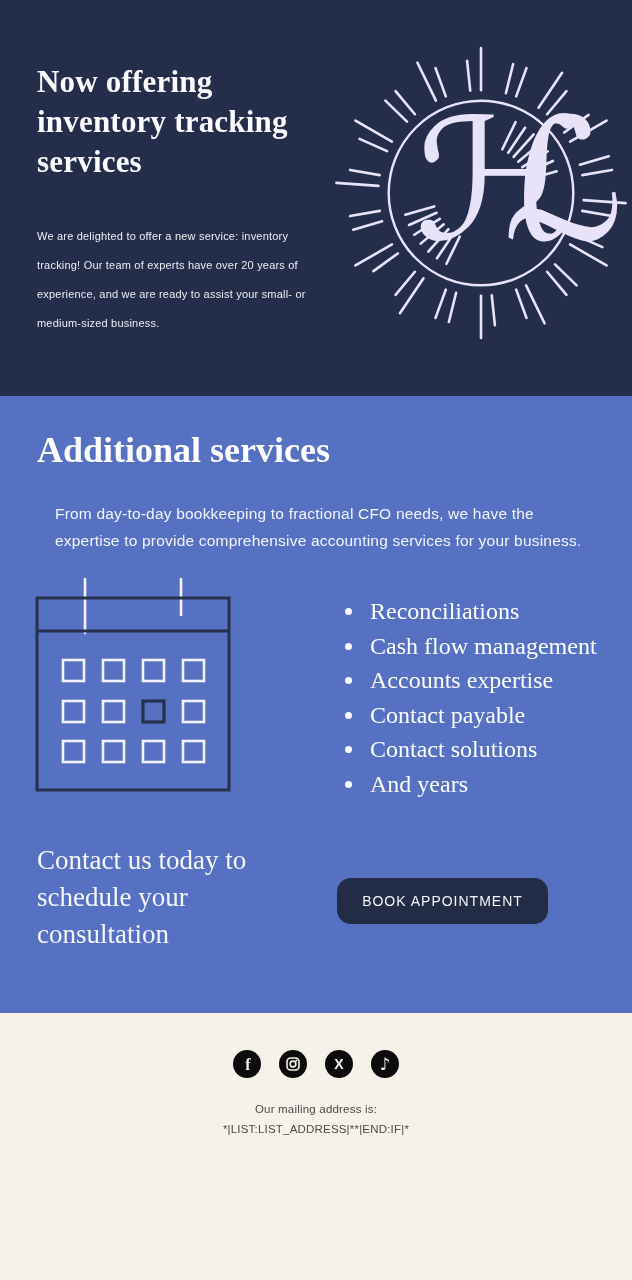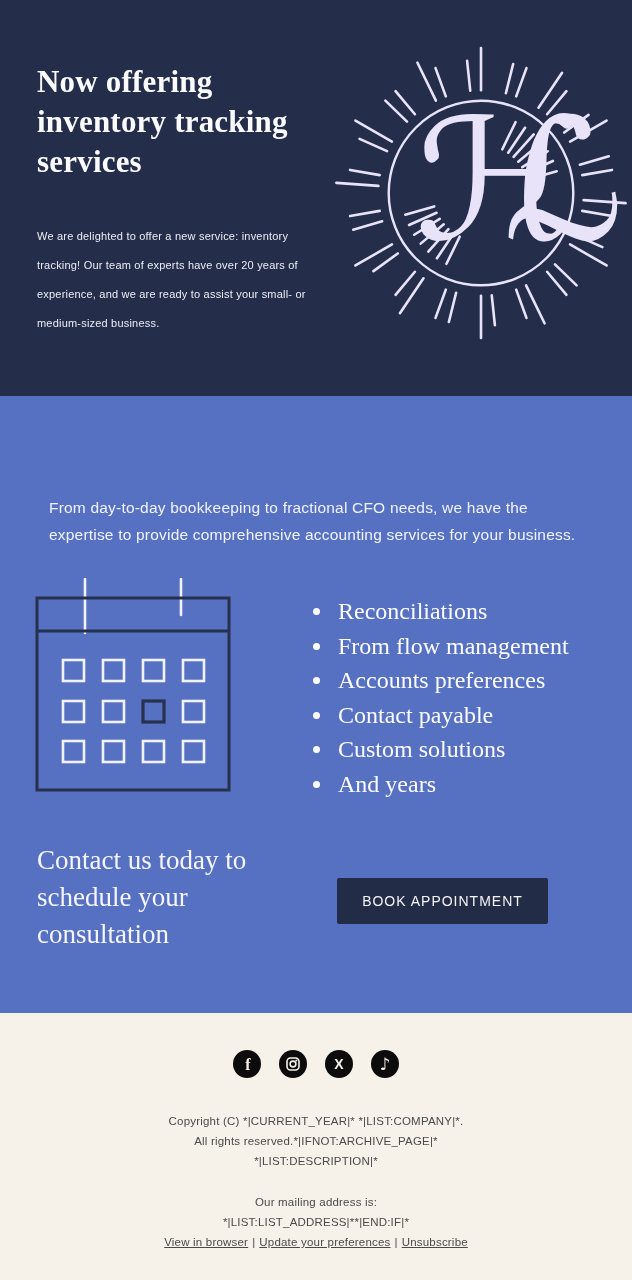--- a/index.html
+++ b/index.html
@@ -16,32 +16,32 @@
   .logo svg{display:block;width:100%;height:100%;}
   .logo-rays line, .logo-fan line{stroke:#e9e3f9;stroke-width:2.6;stroke-linecap:round;}
   .logo-circle{fill:none;stroke:#e9e3f9;stroke-width:2.4;}
   .logo-mono{fill:#e9e3f9;font-family:"DejaVu Sans",sans-serif;}
 
   
   .services{position:relative;height:617px;background:#5671c2;}
   .services-heading{position:absolute;left:37px;top:32px;margin:0;
     font-family:"Liberation Serif","DejaVu Serif",serif;font-weight:600;
     font-size:36px;line-height:44px;color:#fbfafd;}
-  .services-body{position:absolute;left:37px;top:86px;width:545px;margin:12px;
+  .services-body{position:absolute;left:37px;top:86px;width:545px;margin:18px;
     font-size:15.5px;line-height:27px;color:#f2f3fa;letter-spacing:.2px;}
   .calendar{position:absolute;left:35px;top:182px;width:196px;height:214px;}
   .bullet-list{position:absolute;left:312px;top:198px;margin:0;padding:0 0 0 22px;
     font-family:"Liberation Serif","DejaVu Serif",serif;color:#fdfcff;
     font-size:24px;line-height:34.5px;}
-  .bullet-list li{padding-left:4px;}
+  .bullet-list li{padding-left:4px;margin-left:32px;}
   .cta-heading{position:absolute;left:37px;top:446px;width:235px;margin:0;
     font-family:"Liberation Serif","DejaVu Serif",serif;font-weight:400;
     font-size:27px;line-height:37px;color:#f6f5fc;}
   .book-btn{position:absolute;left:337px;top:482px;width:211px;height:46px;
-    background:#222c46;color:#f4f4f6;border:none;border-radius:2px;cursor:pointer;
+    background:#222c46;color:#f4f4f6;border:none;border-radius:14px;cursor:pointer;
     font-family:"Liberation Sans",sans-serif;font-size:14px;font-weight:500;letter-spacing:1px;}
 
   
   .footer{position:relative;height:267px;background:#f6f2ea;text-align:center;
     color:#4a4a48;font-size:11.5px;}
   .social-row{display:flex;justify-content:center;gap:18px;padding-top:37px;}
   .social-circle{width:28px;height:28px;border-radius:50%;background:#0c0c0c;
     display:flex;align-items:center;justify-content:center;cursor:pointer;}
   .social-circle svg{display:block;}
   .copyright-block{margin-top:33px;line-height:20px;letter-spacing:.2px;}
@@ -115,20 +115,21 @@
             <line x1="152.5" x2="152.5" y1="74" y2="104" transform="rotate(66 152.5 152.5)"></line>
             <line x1="152.5" x2="152.5" y1="74" y2="104" transform="rotate(74 152.5 152.5)"></line>
           </g>
         <circle class="logo-circle" cx="152.5" cy="152.5" r="92"></circle>
         <text class="logo-mono" x="152" y="198" text-anchor="middle" font-size="168" letter-spacing="-78">ℋℒ</text>
       </svg>
     </div>
   </section>
 
   <section class="services">
+    <h2 class="services-heading">Additional services</h2>
     <p class="services-body">From day-to-day bookkeeping to fractional CFO needs, we have the expertise to provide comprehensive accounting services for your business.</p>
 
     <div class="calendar">
       <svg viewBox="0 0 196 214">
         <line x1="50" y1="1" x2="50" y2="55" stroke="#f3f1fb" stroke-width="2.6" stroke-linecap="round"></line>
         <line x1="146" y1="1" x2="146" y2="37" stroke="#f3f1fb" stroke-width="2.6" stroke-linecap="round"></line>
         <rect x="2" y="20" width="192" height="192" fill="none" stroke="#27314e" stroke-width="3"></rect>
         <line x1="2" y1="53" x2="194" y2="53" stroke="#27314e" stroke-width="3"></line>
         <g fill="none" stroke="#f3f1fb" stroke-width="2.6">
           <rect x="28" y="82" width="21" height="21"></rect>
@@ -142,24 +143,24 @@
           <rect x="28" y="163" width="21" height="21"></rect>
           <rect x="68" y="163" width="21" height="21"></rect>
           <rect x="108" y="163" width="21" height="21"></rect>
           <rect x="148" y="163" width="21" height="21"></rect>
         </g>
       </svg>
     </div>
 
     <ul class="bullet-list">
       <li>Reconciliations</li>
-      <li>From flow management</li>
-      <li>Accounts preferences</li>
+      <li>Cash flow management</li>
+      <li>Accounts expertise</li>
       <li>Contact payable</li>
-      <li>Custom solutions</li>
+      <li>Contact solutions</li>
       <li>And years</li>
     </ul>
 
     <h3 class="cta-heading">Contact us today to schedule your consultation</h3>
     <button class="book-btn">BOOK APPOINTMENT</button>
   </section>
 
   <footer class="footer">
     <div class="social-row">
       <span class="social-circle">
@@ -179,28 +180,20 @@
           <text x="14" y="19" text-anchor="middle" font-size="14" font-weight="bold" font-family="Liberation Sans, sans-serif" fill="#f6f2ea">X</text>
         </svg>
       </span>
       <span class="social-circle">
         <svg viewBox="0 0 28 28" width="28" height="28">
           <text x="14" y="20" text-anchor="middle" font-size="17" font-family="DejaVu Sans, sans-serif" fill="#f6f2ea">♪</text>
         </svg>
       </span>
     </div>
 
-    <div class="copyright-block">
-      <div>Copyright (C) *|CURRENT_YEAR|* *|LIST:COMPANY|*.</div>
-      <div>All rights reserved.*|IFNOT:ARCHIVE_PAGE|*</div>
-      <div>*|LIST:DESCRIPTION|*</div>
-    </div>
 
     <div class="mailing-block">
       <div>Our mailing address is:</div>
       <div>*|LIST:LIST_ADDRESS|**|END:IF|*</div>
-      <div class="footer-links">
-        <a>View in browser</a><span class="link-sep">|</span><a>Update your preferences</a><span class="link-sep">|</span><a>Unsubscribe</a>
-      </div>
     </div>
   </footer>
 
 </div>
 
 </body></html>

